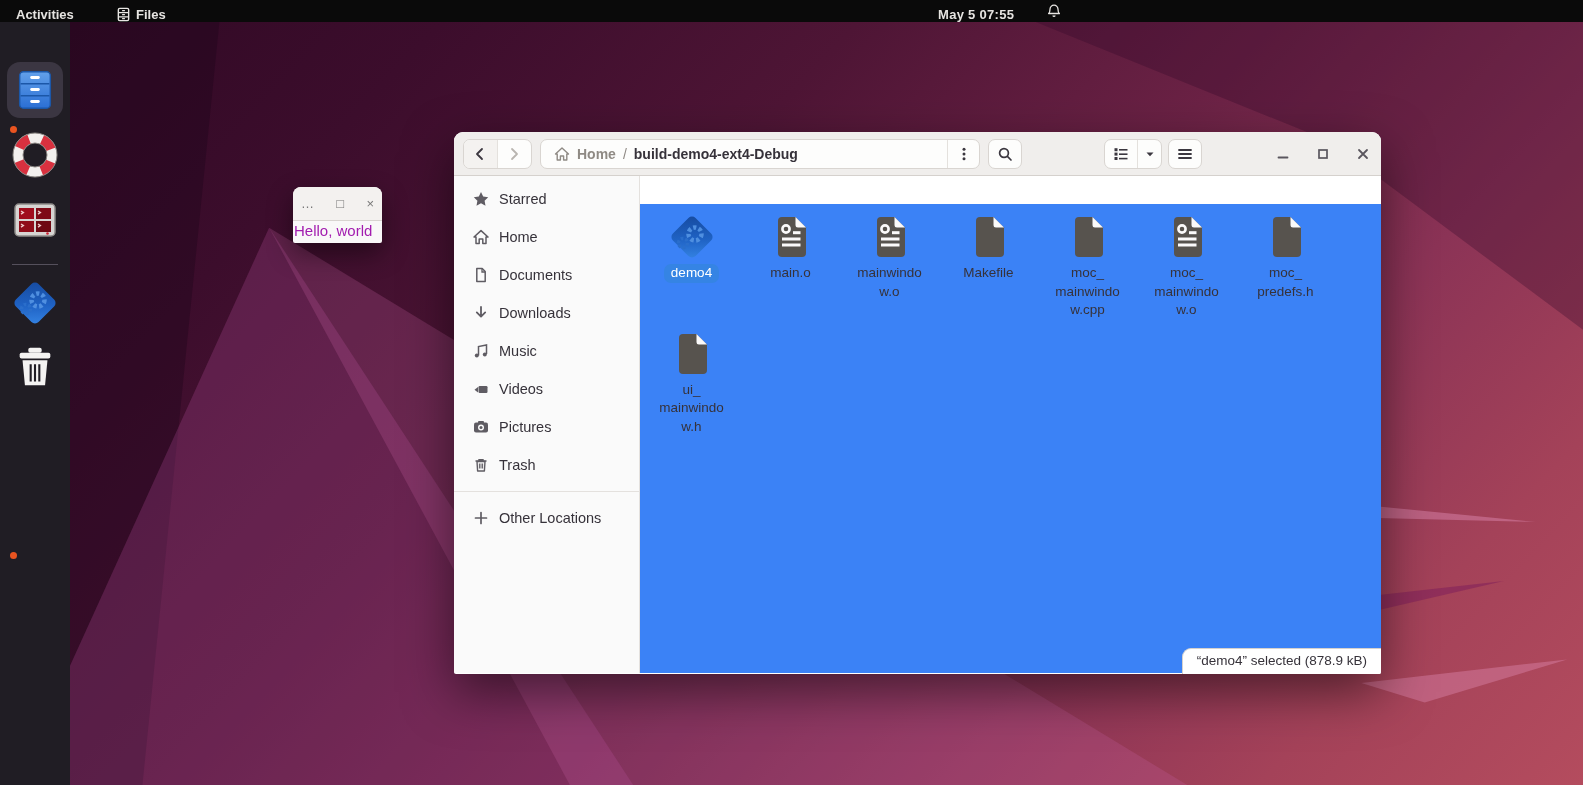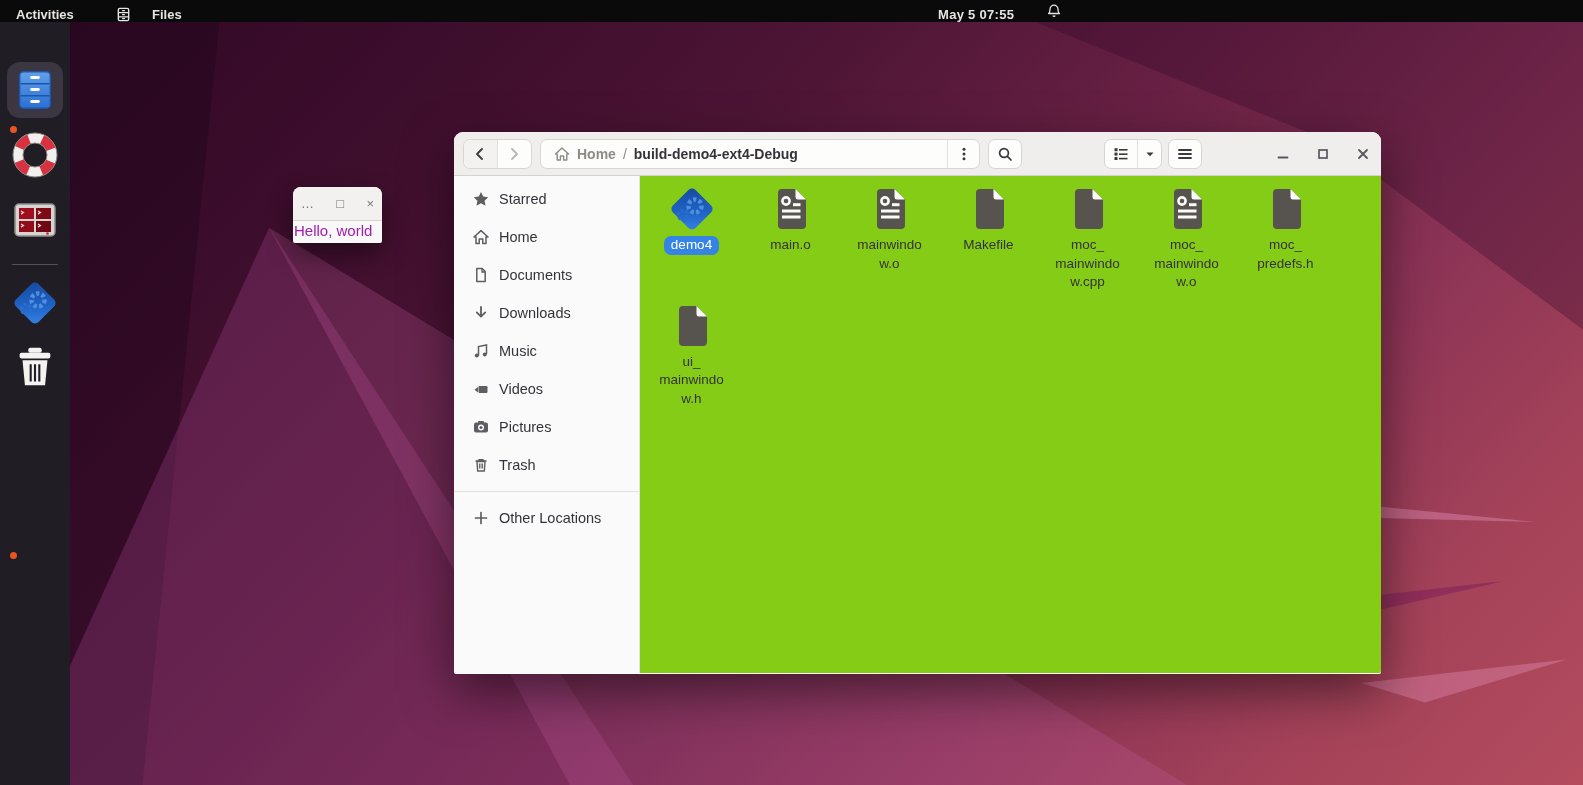--- a/index.html
+++ b/index.html
@@ -15,21 +15,21 @@
   .wp3 { background:rgba(30,4,26,.38); clip-path:polygon(0 0,14% 0,9% 100%,0 100%); }
   .wp4 { background:rgba(46,8,40,.30); clip-path:polygon(62% 0,100% 0,100% 42%,84% 18%); }
   .wp5 { background:rgba(224,140,180,.45); clip-path:polygon(84.5% 64%,97% 66.5%,87% 66%); }
   .wp6 { background:rgba(224,140,180,.40); clip-path:polygon(86% 87%,99% 84%,90% 89.5%); }
   .wp7 { background:rgba(120,24,90,.45); clip-path:polygon(84% 76.5%,95% 74%,86.5% 78%); }
 
   
   .topbar { position:absolute; top:0; left:0; width:100%; height:22px; background:#0a0a0a;
     color:#e6e4e1; font-size:13px; display:flex; align-items:flex-end; z-index:50; }
   .tb-activities { padding:0 16px; font-weight:600; }
-  .tb-app { position:absolute; left:116px; display:flex; align-items:center; gap:21px; font-weight:600; }
+  .tb-app { position:absolute; left:116px; display:flex; align-items:center; gap:5px; font-weight:600; }
   .tb-clock { position:absolute; left:938px; font-weight:600; letter-spacing:.3px; }
   .tb-bell { position:absolute; left:1046px; top:3px; }
 
   
   .dock { position:absolute; top:22px; left:0; bottom:0; width:70px; background:#201d24; z-index:40; }
   .dock-item { position:absolute; left:7px; width:56px; height:56px; border-radius:13px;
     display:flex; align-items:center; justify-content:center; }
   .dock-item.active { background:#3b3642; }
   .dock-dot { position:absolute; left:3px; width:7px; height:7px; border-radius:50%; background:var(--running_dot,#e95420); }
   .dock-sep { position:absolute; left:12px; width:46px; height:1px; background:#55505c; }
@@ -64,22 +64,22 @@
   .menubtn { left:714px; width:34px; }
   .winctl { position:absolute; top:0; right:10px; height:44px; display:flex; align-items:center; gap:24px; }
   .winctl .wbtn { width:16px; height:16px; display:flex; align-items:center; justify-content:center; }
 
   .win-body { display:flex; height:497px; }
   .sidebar { width:186px; background:#fafafa; border-right:1px solid #e4e1de; padding-top:4px; border-radius:0 0 0 2px; }
   .srow { height:38px; display:flex; align-items:center; gap:10px; padding-left:19px; font-size:14.5px; color:#36323a; }
   .sdivider { height:1px; background:#e4e1de; margin:7px 0; }
   .sic { flex:0 0 16px; }
 
-  .content { flex:1; position:relative; background:#84cc16; border-radius:0 0 2px 0;
-    display:flex; flex-wrap:wrap; align-content:flex-start; padding:9px 0 0 2px; }
+  .content { flex:1; position:relative; background:#3b82f6; border-radius:0 0 2px 0;
+    display:flex; flex-wrap:wrap; align-content:flex-start; padding:9px 0 0 2px;margin-top:28px; }
   .fitem { width:99px; display:flex; flex-direction:column; align-items:center; margin-bottom:10px; }
   .flabel { margin-top:3px; font-size:13.5px; line-height:18.5px; color:#36323a; text-align:center;
     white-space:pre-line; padding:0 7px; border-radius:7px; }
   .flabel.selected { background:var(--accent,#3584e4); color:#fff; }
 
   .statusbar { position:absolute; right:0; bottom:0; background:#fff; border:1px solid #d5d1cd; border-right:0; border-bottom:0;
     border-radius:9px 0 2px 0; padding:4px 14px 6px; font-size:13.5px; color:#36323a; white-space:nowrap; }
 
   svg { display:block; }
   .defs { position:absolute; width:0; height:0; overflow:hidden; }
@@ -510,13 +510,14 @@
           <svg class="fic" width="48" height="48">
             <use href="#i-doc"></use>
           </svg>
           <span class="flabel">ui_
 mainwindo
 w.h</span>
         </div>
       </div>
   </div>
 
+  <div class="statusbar">“demo4” selected (878.9 kB)</div>
 </div>
 
 </body></html>

